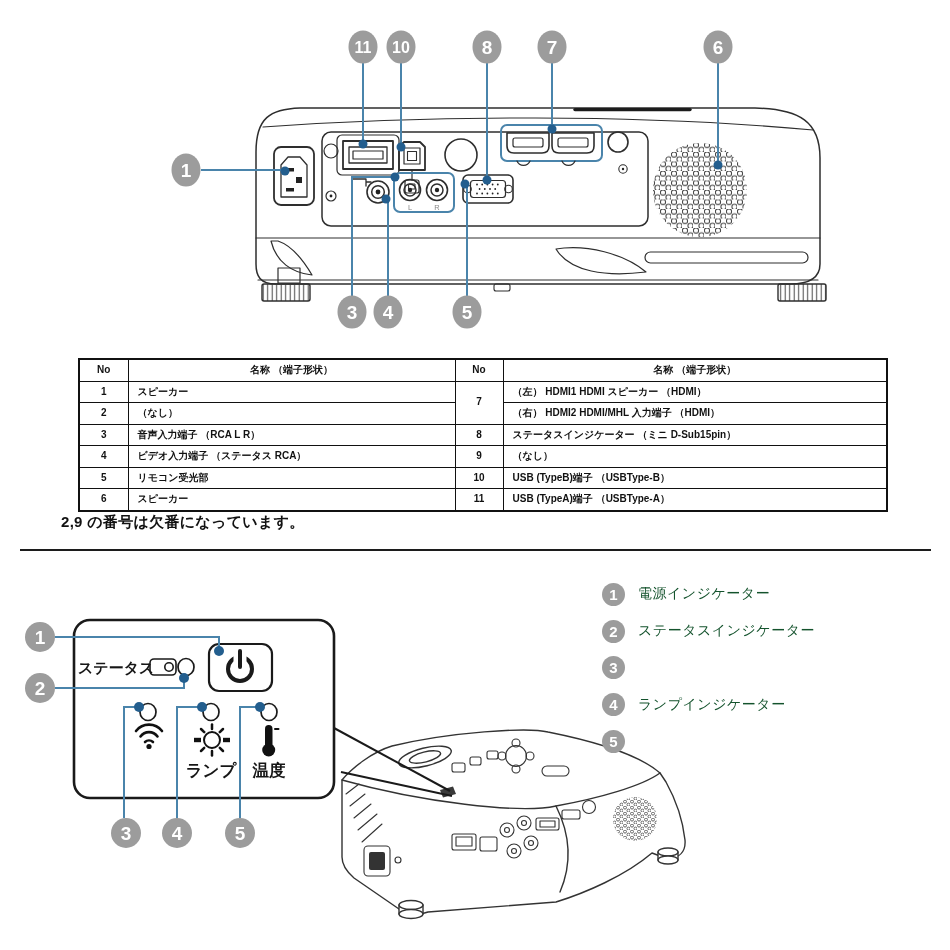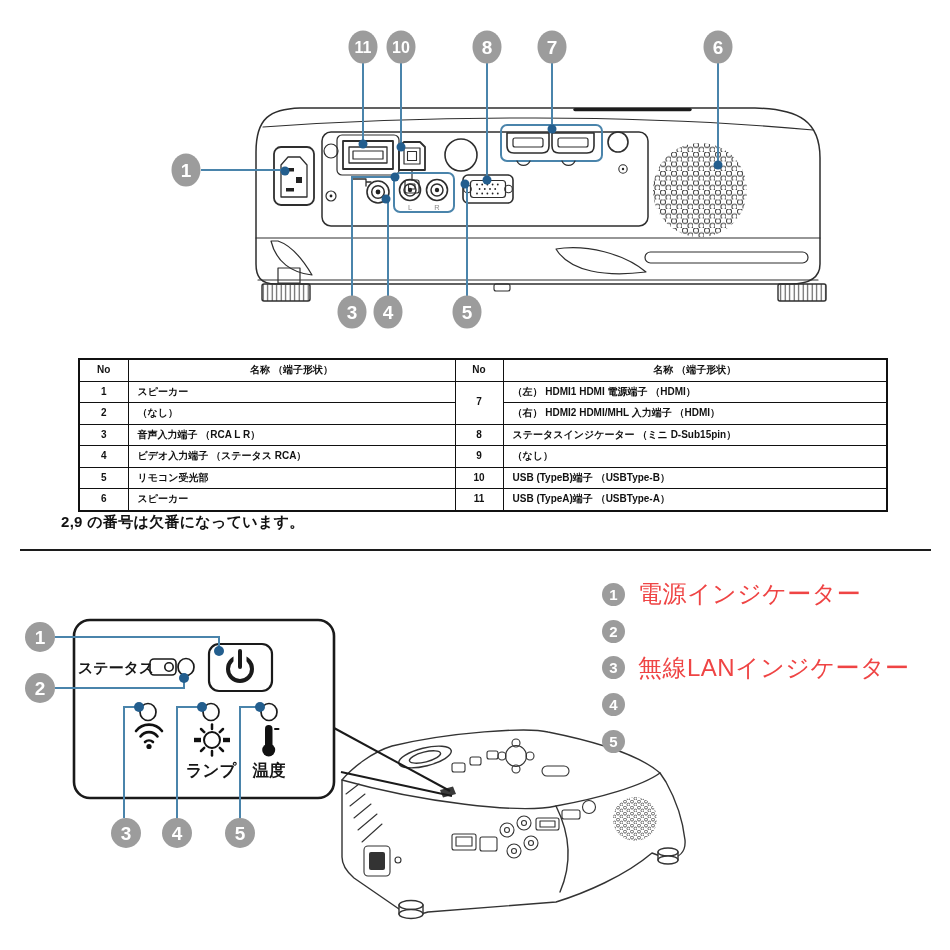--- a/index.html
+++ b/index.html
@@ -19,21 +19,21 @@
   .spec td.nm{text-align:left;padding-left:9px;}
   .spec{border:2px solid #111;}
 
   .note{position:absolute;left:61px;top:513px;font-size:15px;font-weight:bold;color:#111;letter-spacing:.3px;}
   .rule{position:absolute;left:20px;top:549px;width:911px;height:2px;background:#1c1c1c;}
 
   .legend{position:absolute;left:602px;top:576px;}
   .leg-item{display:flex;align-items:center;height:36.8px;gap:13px;}
   .leg-num{width:23px;height:23px;border-radius:50%;background:#9c9c9c;color:#fff;
        font-size:15px;font-weight:bold;display:flex;align-items:center;justify-content:center;flex:0 0 23px;}
-  .leg-label{font-size:24px;color:#ef4444;letter-spacing:.5px;}
+  .leg-label{font-size:14px;color:#14532d;letter-spacing:.5px;}
 </style>
 </head>
 <body>
 
 <div class="page">
 
   <svg class="fig-top" viewBox="0 0 950 340" width="950" height="340">
     <defs>
       <pattern id="spk" width="11" height="9.5" patternUnits="userSpaceOnUse">
         <circle cx="3" cy="2.5" r="2.6" fill="#fff" stroke="#444" stroke-width="1"></circle>
@@ -234,21 +234,21 @@
         <tr>
       <th>No</th>
       <th>名称 （端子形状）</th>
       <th>No</th>
       <th>名称 （端子形状）</th>
     </tr>
     <tr>
       <td class="no">1</td>
       <td class="nm">スピーカー</td>
       <td class="no" rowspan="2">7</td>
-      <td class="nm">（左） HDMI1 HDMI 電源端子 （HDMI）</td>
+      <td class="nm">（左） HDMI1 HDMI スピーカー （HDMI）</td>
     </tr>
     <tr>
       <td class="no">2</td>
       <td class="nm">（なし）</td>
       <td class="nm">（右） HDMI2 HDMI/MHL 入力端子 （HDMI）</td>
     </tr>
     <tr>
       <td class="no">3</td>
       <td class="nm">音声入力端子 （RCA L R）</td>
       <td class="no">8</td>
@@ -438,26 +438,27 @@
     </g>
   </svg>
 
   <div class="legend">
     <div class="leg-item">
       <span class="leg-num">1</span>
       <span class="leg-label">電源インジケーター</span>
     </div>
     <div class="leg-item">
       <span class="leg-num">2</span>
+      <span class="leg-label">ステータスインジケーター</span>
     </div>
     <div class="leg-item">
       <span class="leg-num">3</span>
-      <span class="leg-label">無線LANインジケーター</span>
     </div>
     <div class="leg-item">
       <span class="leg-num">4</span>
+      <span class="leg-label">ランプインジケーター</span>
     </div>
     <div class="leg-item">
       <span class="leg-num">5</span>
     </div>
   </div>
 
 </div>
 
 </body></html>

